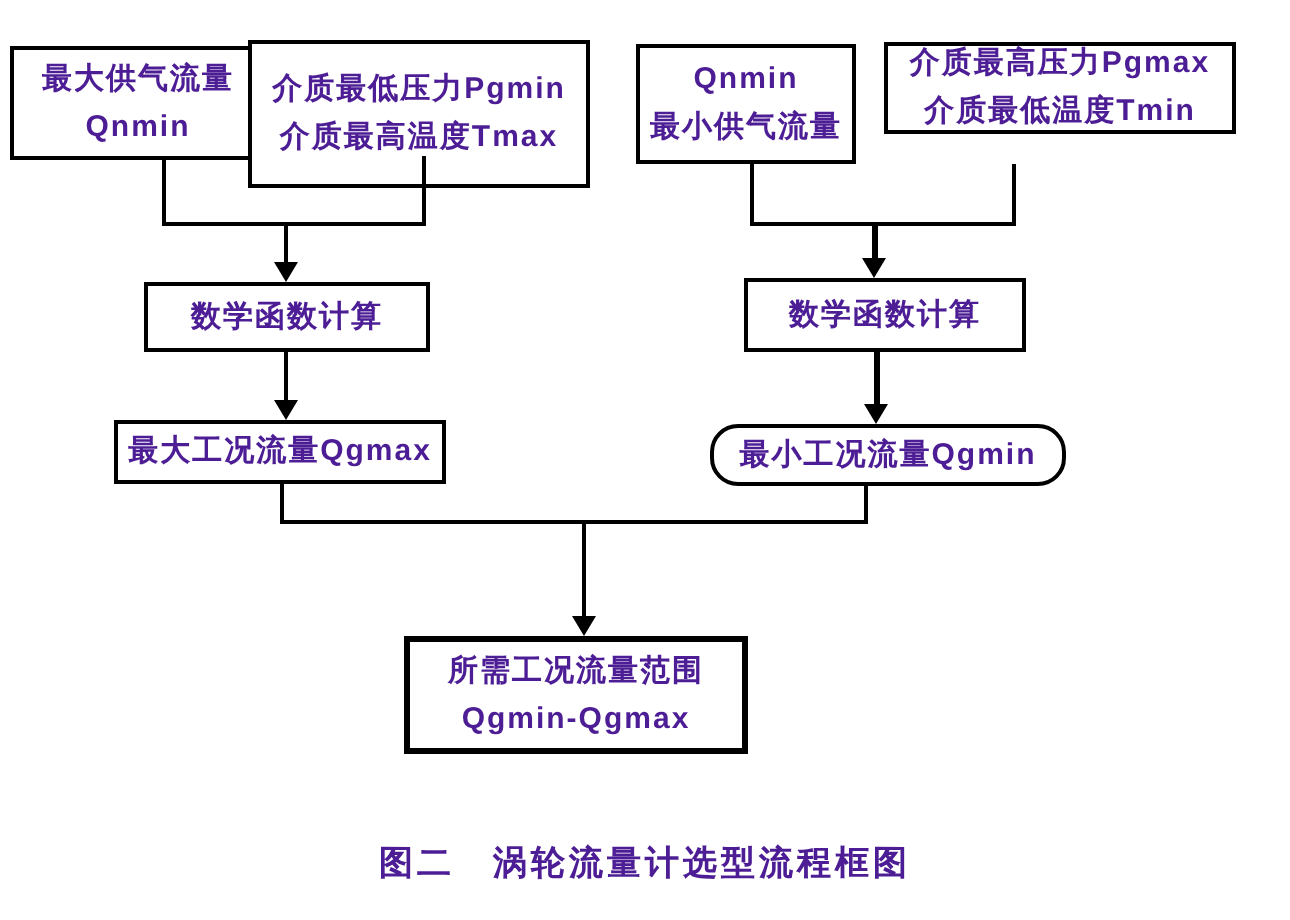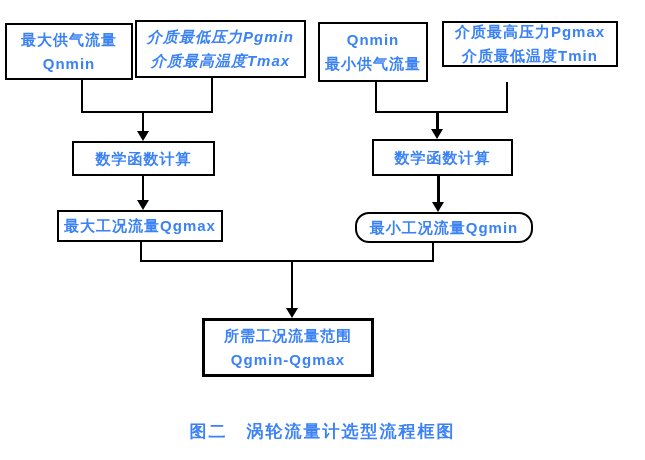--- a/index.html
+++ b/index.html
@@ -6,21 +6,21 @@
     margin: 0;
     padding: 0;
     background: #ffffff;
   }
   #stage {
     position: relative;
     width: 645px;
     height: 460px;
     background: #ffffff;
     font-family: "Liberation Sans", "DejaVu Sans", sans-serif;
-    color: #3b82f6;
+    color: #4c1d95;
     overflow: hidden;
   }
   .node {
     position: absolute;
     box-sizing: border-box;
     border: 2px solid #000000;
     background: #ffffff;
     display: flex;
     flex-direction: column;
     align-items: center;
@@ -64,21 +64,21 @@
 </head>
 <body>
 
 <div id="stage">
 
   <div class="node" style="left:5px; top:23px; width:128px; height:57px;">
     <span>最大供气流量</span>
     <span>Qnmin</span>
   </div>
 
-  <div class="node" style="left:135px; top:20px; width:171px; height:58px;font-style:italic;">
+  <div class="node" style="left:124px; top:20px; width:171px; height:74px;">
     <span>介质最低压力Pgmin</span>
     <span>介质最高温度Tmax</span>
   </div>
 
   <div class="node" style="left:318px; top:22px; width:110px; height:60px;">
     <span>Qnmin</span>
     <span>最小供气流量</span>
   </div>
 
   <div class="node" style="left:442px; top:21px; width:176px; height:46px;">

